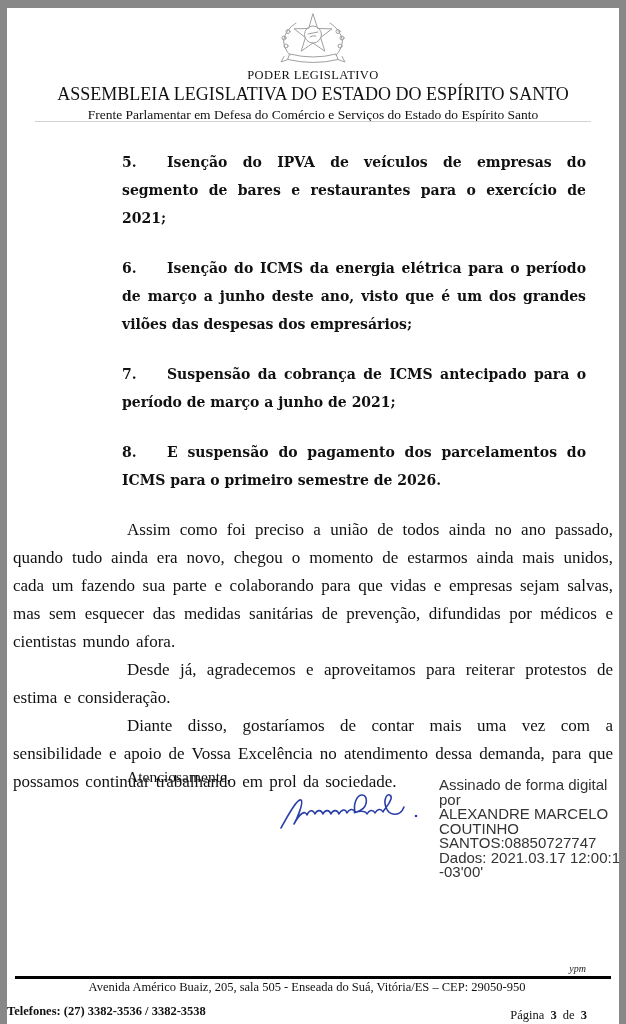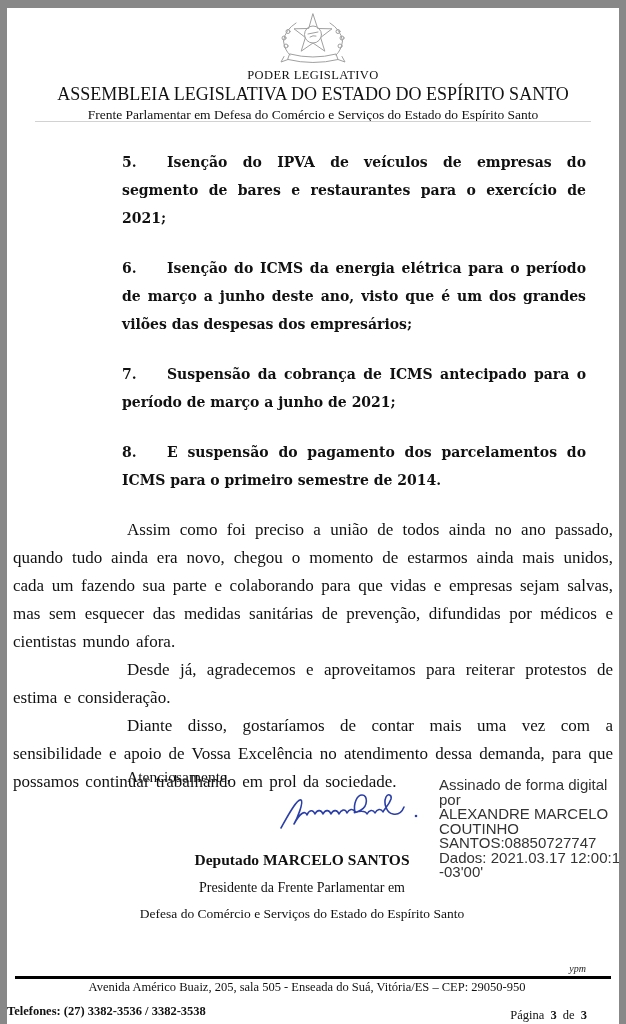--- a/index.html
+++ b/index.html
@@ -96,21 +96,21 @@
       <p class="item">
         <span class="num">5.</span><span>Isenção do IPVA de veículos de empresas do segmento de bares e restaurantes para o exercício de 2021;</span>
       </p>
       <p class="item">
         <span class="num">6.</span><span>Isenção do ICMS da energia elétrica para o período de março a junho deste ano, visto que é um dos grandes vilões das despesas dos empresários;</span>
       </p>
       <p class="item">
         <span class="num">7.</span><span>Suspensão da cobrança de ICMS antecipado para o período de março a junho de 2021;</span>
       </p>
       <p class="item">
-        <span class="num">8.</span><span>E suspensão do pagamento dos parcelamentos do ICMS para o primeiro semestre de 2014.</span>
+        <span class="num">8.</span><span>E suspensão do pagamento dos parcelamentos do ICMS para o primeiro semestre de 2026.</span>
       </p>
     </div>
 
     <div class="paras">
       <p class="para">Assim como foi preciso a união de todos ainda no ano passado, quando tudo ainda era novo, chegou o momento de estarmos ainda mais unidos, cada um fazendo sua parte e colaborando para que vidas e empresas sejam salvas, mas sem esquecer das medidas sanitárias de prevenção, difundidas por médicos e cientistas mundo afora.</p>
       <p class="para">Desde já, agradecemos e aproveitamos para reiterar protestos de estima e consideração.</p>
       <p class="para">Diante disso, gostaríamos de contar mais uma vez com a sensibilidade e apoio de Vossa Excelência no atendimento dessa demanda, para que possamos continuar trabalhando em prol da sociedade.</p>
     </div>
   </div>
 
@@ -131,25 +131,20 @@
       <circle cx="141" cy="30" r="1.3" fill="#2b3fa8" stroke="none"></circle>
     </svg>
 
     <div class="digital">
       <div>Assinado de forma digital por</div>
       <div>ALEXANDRE MARCELO COUTINHO</div>
       <div>SANTOS:08850727747</div>
       <div>Dados: 2021.03.17 12:00:10 -03'00'</div>
     </div>
 
-    <div class="nameblock">
-      <div class="signer">Deputado MARCELO SANTOS</div>
-      <div class="title1">Presidente da Frente Parlamentar em</div>
-      <div class="title2">Defesa do Comércio e Serviços do Estado do Espírito Santo</div>
-    </div>
   </div>
 
   <div class="footer">
     <div class="initials">ypm</div>
     <div class="footer-rule"></div>
     <div class="address">Avenida Américo Buaiz, 205, sala 505 - Enseada do Suá, Vitória/ES – CEP: 29050-950</div>
     <div class="phones">Telefones: (27) 3382-3536 / 3382-3538</div>
     <div class="pageno">
       <span>Página</span>
       <span class="b">3</span>

